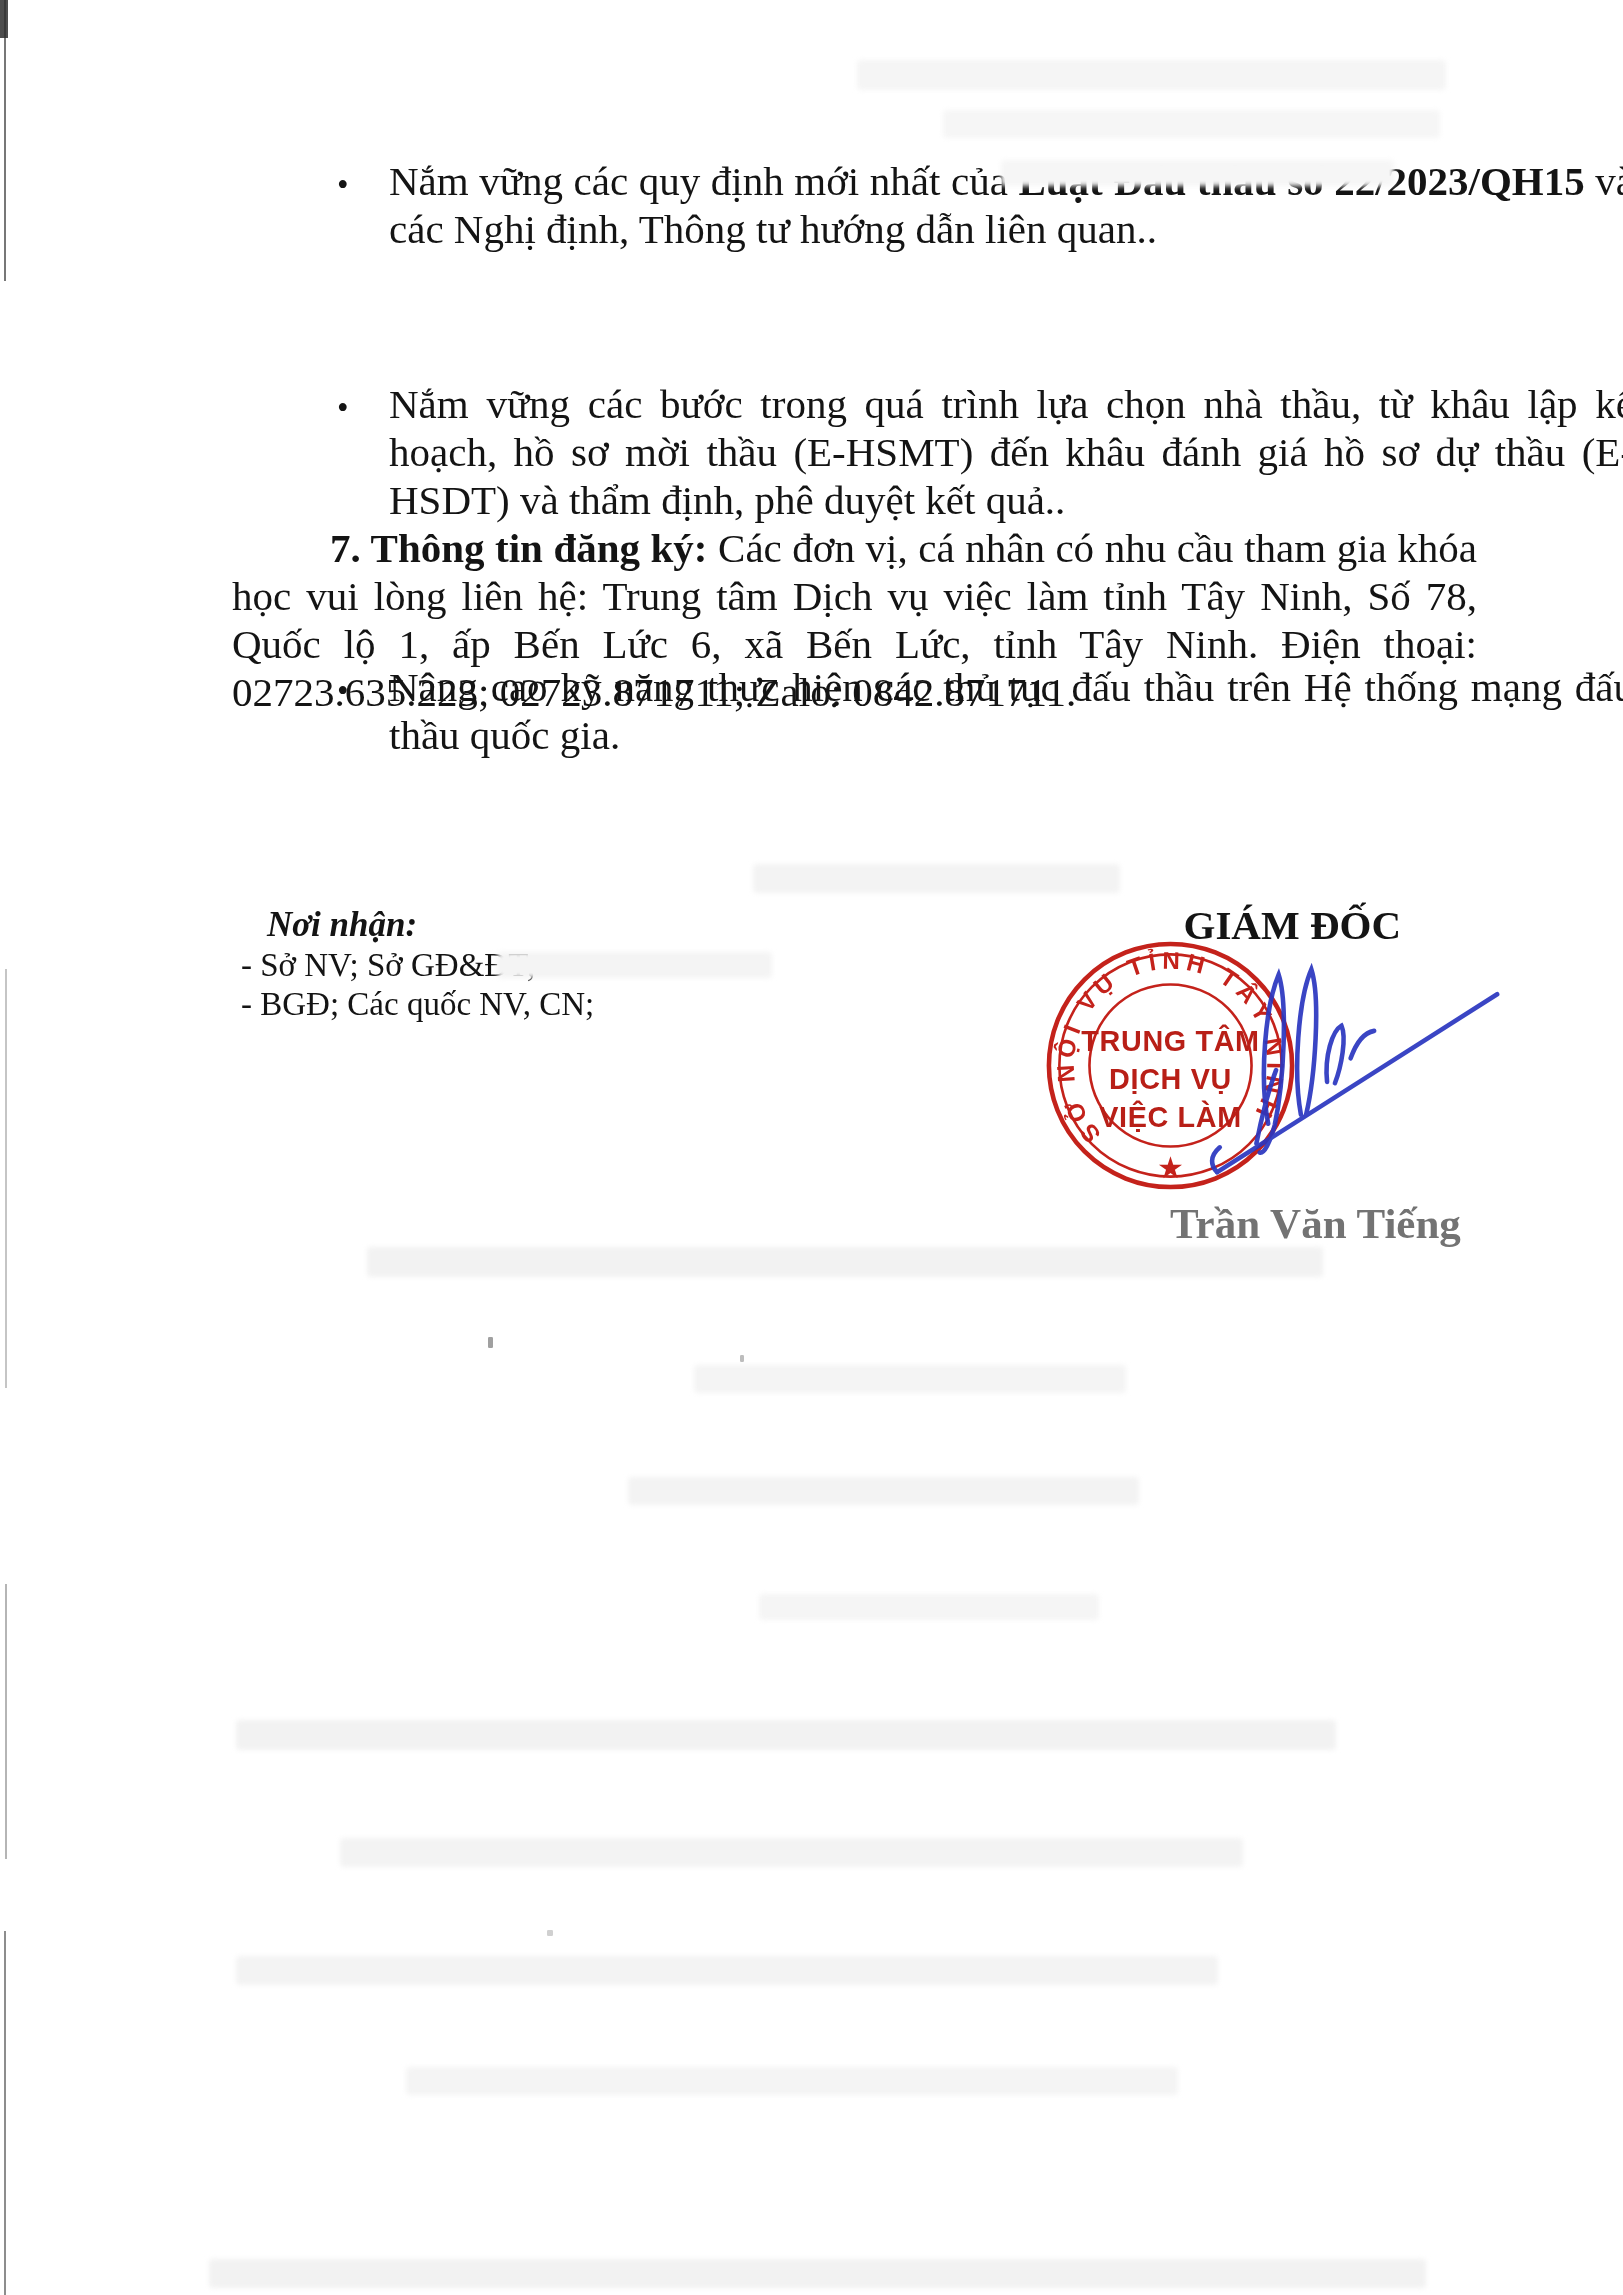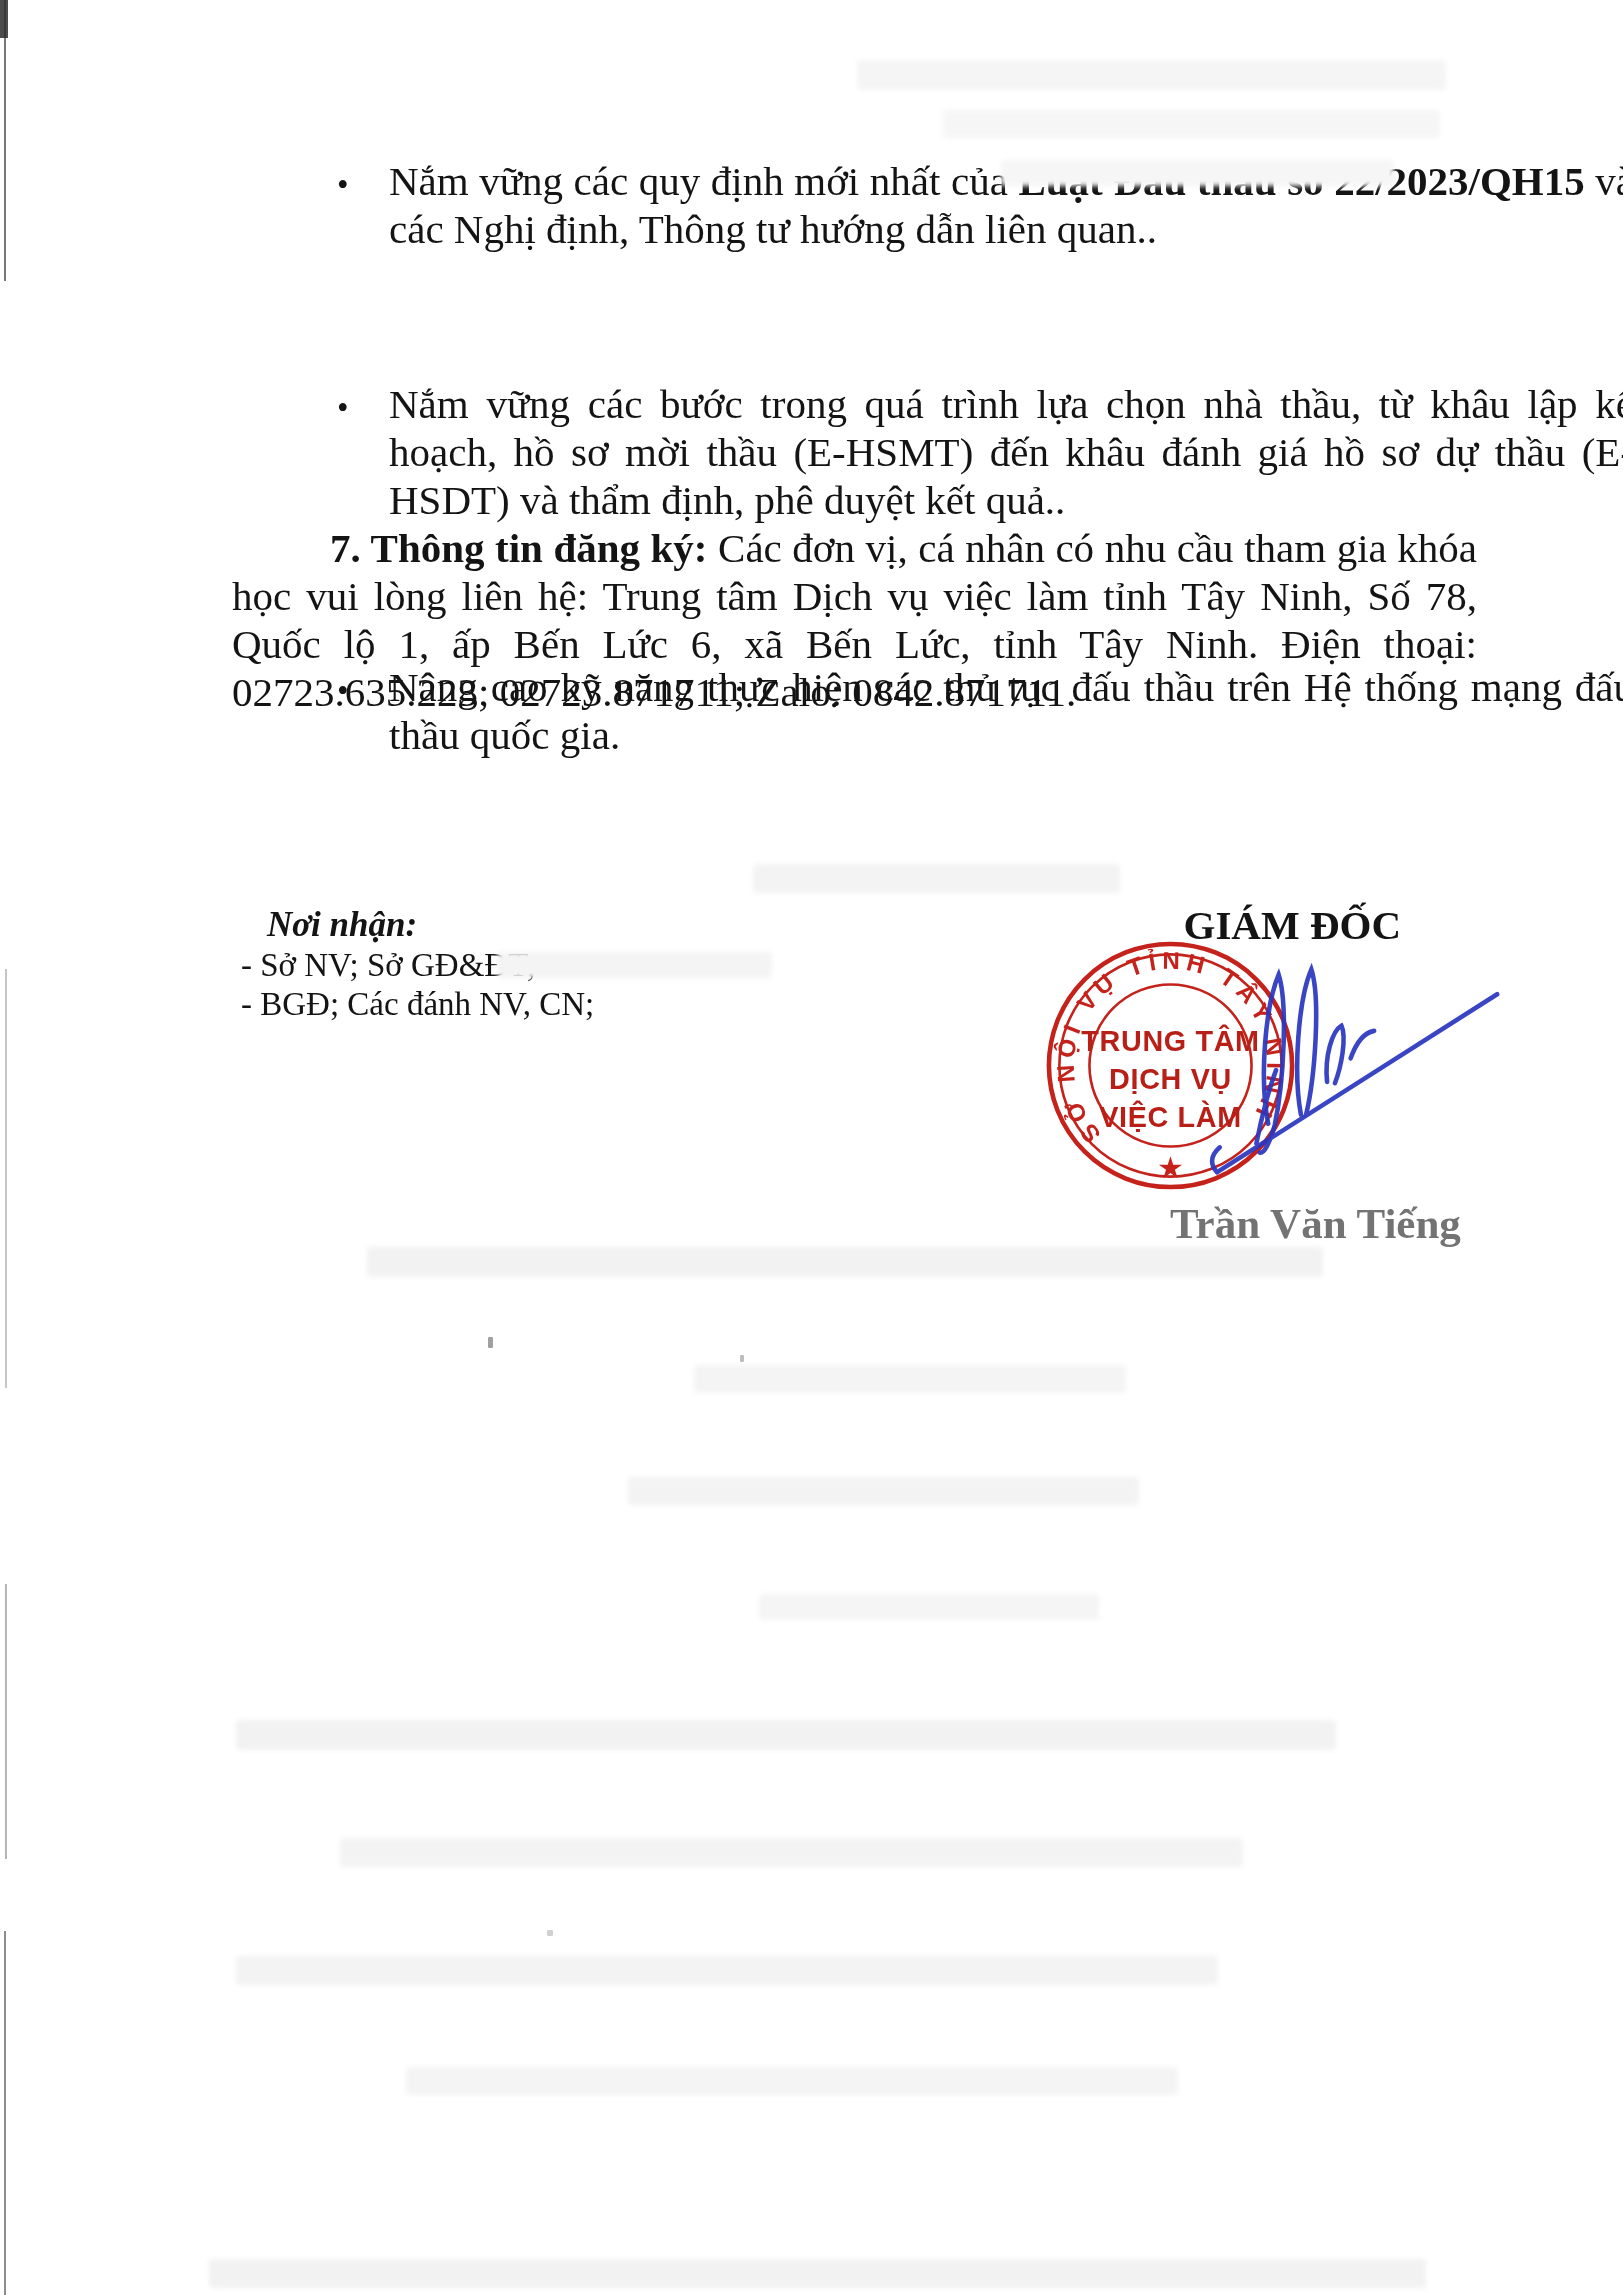--- a/index.html
+++ b/index.html
@@ -75,21 +75,21 @@
   </div>
 
   <div class="textblock para-indent" style="top:524px">
     <b>7. Thông tin đăng ký:</b><span> Các đơn vị, cá nhân có nhu cầu tham gia khóa học vui lòng liên hệ: Trung tâm Dịch vụ việc làm tỉnh Tây Ninh, Số 78, Quốc lộ 1, ấp Bến Lức 6, xã Bến Lức, tỉnh Tây Ninh. Điện thoại: 02723.635.223; 02723.871711; Zalo: 0842.871711.</span>
   </div>
 
 
   <div class="recipients-title">Nơi nhận:</div>
   <div class="recipients-list">
     <div>- Sở NV; Sở GĐ&amp;ĐT;</div>
-    <div>- BGĐ; Các đánh NV, CN;</div>
+    <div>- BGĐ; Các quốc NV, CN;</div>
   </div>
 
   <div class="director-title">GIÁM ĐỐC</div>
 
   <svg class="stamp-svg" width="251" height="251" viewBox="-192 -192 384 384">
     <circle cx="0" cy="0" r="186" fill="none" stroke-width="7" stroke="#c4221b"></circle>
     <circle cx="0" cy="0" r="170" fill="none" stroke-width="4" stroke="#c4221b"></circle>
     <circle cx="0" cy="0" r="124" fill="none" stroke-width="4" stroke="#c4221b"></circle>
     <defs>
       <path id="ringPath" d="M -104.7 104.7 A 148 148 0 1 1 104.7 104.7" fill="none"></path>

